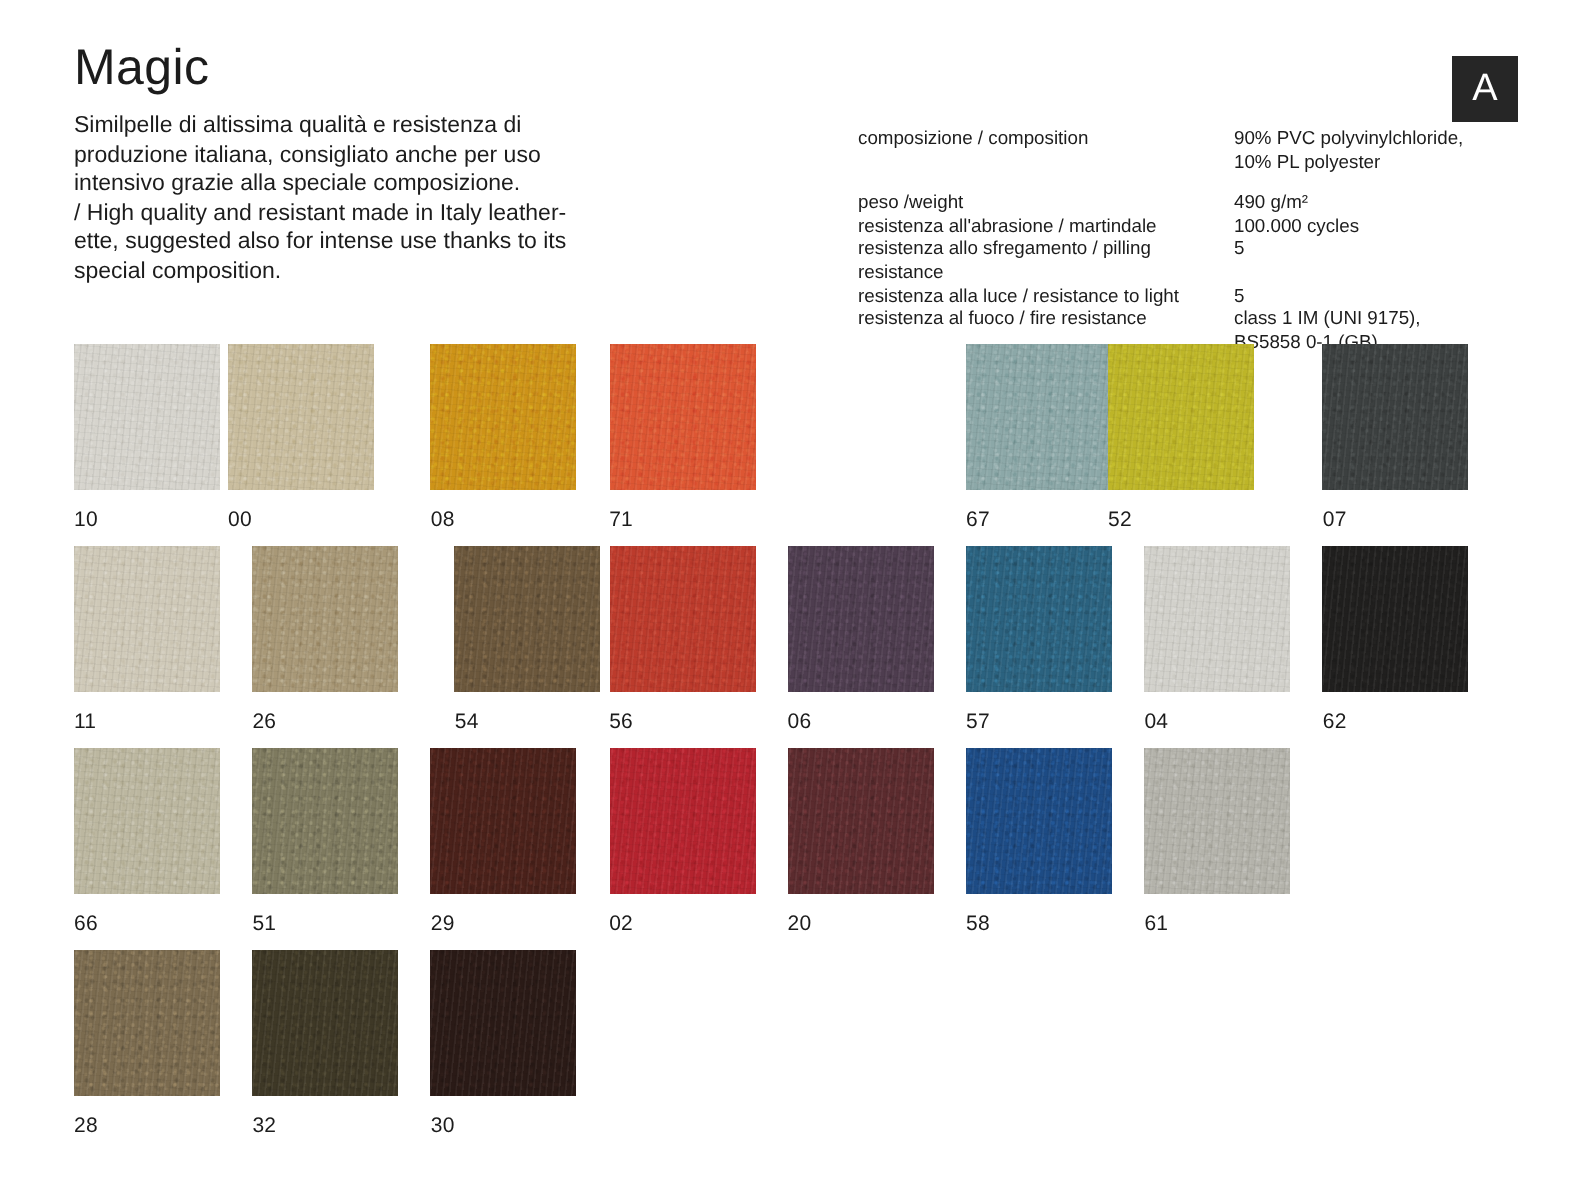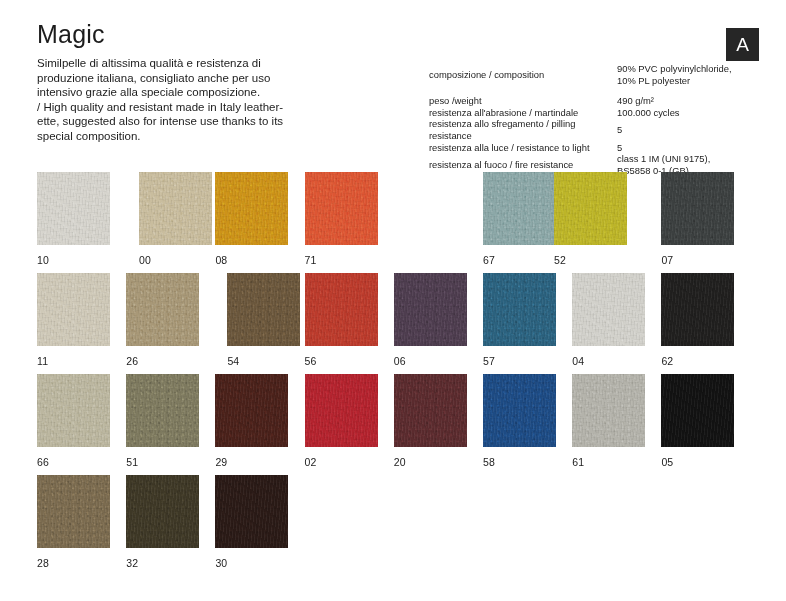--- a/index.html
+++ b/index.html
@@ -59,21 +59,21 @@
     position: absolute;
     left: 429px;
     top: 63px;
     width: 330px;
     font-size: 9.4px;
     line-height: 11.6px;
     color: #1c1c1c;
   }
   .spec-row {
     display: flex;
-    align-items: center;
+    align-items: flex-start;
   }
   .spec-row.gap-after { margin-bottom: 9px; }
   .spec-label {
     width: 188px;
     flex: 0 0 188px;
     white-space: pre-line;
   }
   .spec-value {
     flex: 1 1 auto;
     white-space: pre-line;
@@ -180,21 +180,21 @@
 BS5858 0-1 (GB)</div>
     </div>
   </div>
 
 <div id="swatch-grid">
     <div class="swatch-row">
       <div class="swatch-cell" style="left: 0px;">
         <div class="swatch-chip" style="background: rgb(214, 212, 205);"></div>
         <div class="swatch-label">10</div>
       </div>
-      <div class="swatch-cell" style="left: 102px;">
+      <div class="swatch-cell" style="left: 77px;">
         <div class="swatch-chip" style="background: rgb(201, 189, 158);"></div>
         <div class="swatch-label">00</div>
       </div>
       <div class="swatch-cell" style="left: 178.4px;">
         <div class="swatch-chip" style="background: rgb(205, 147, 24);"></div>
         <div class="swatch-label">08</div>
       </div>
       <div class="swatch-cell" style="left: 267.6px;">
         <div class="swatch-chip" style="background: rgb(221, 86, 51);"></div>
         <div class="swatch-label">71</div>
@@ -268,24 +268,20 @@
         <div class="swatch-label">20</div>
       </div>
       <div class="swatch-cell" style="left: 446px;">
         <div class="swatch-chip" style="background: rgb(29, 75, 132);"></div>
         <div class="swatch-label">58</div>
       </div>
       <div class="swatch-cell" style="left: 535.2px;">
         <div class="swatch-chip" style="background: rgb(180, 179, 171);"></div>
         <div class="swatch-label">61</div>
       </div>
-      <div class="swatch-cell" style="left: 624.4px;">
-        <div class="swatch-chip" style="background: rgb(18, 18, 18);"></div>
-        <div class="swatch-label">05</div>
-      </div>
     </div>
     <div class="swatch-row">
       <div class="swatch-cell" style="left: 0px;">
         <div class="swatch-chip" style="background: rgb(123, 107, 79);"></div>
         <div class="swatch-label">28</div>
       </div>
       <div class="swatch-cell" style="left: 89.2px; text-align: right;">
         <div class="swatch-chip" style="background: rgb(62, 56, 38);"></div>
         <div class="swatch-label">32</div>
       </div>

